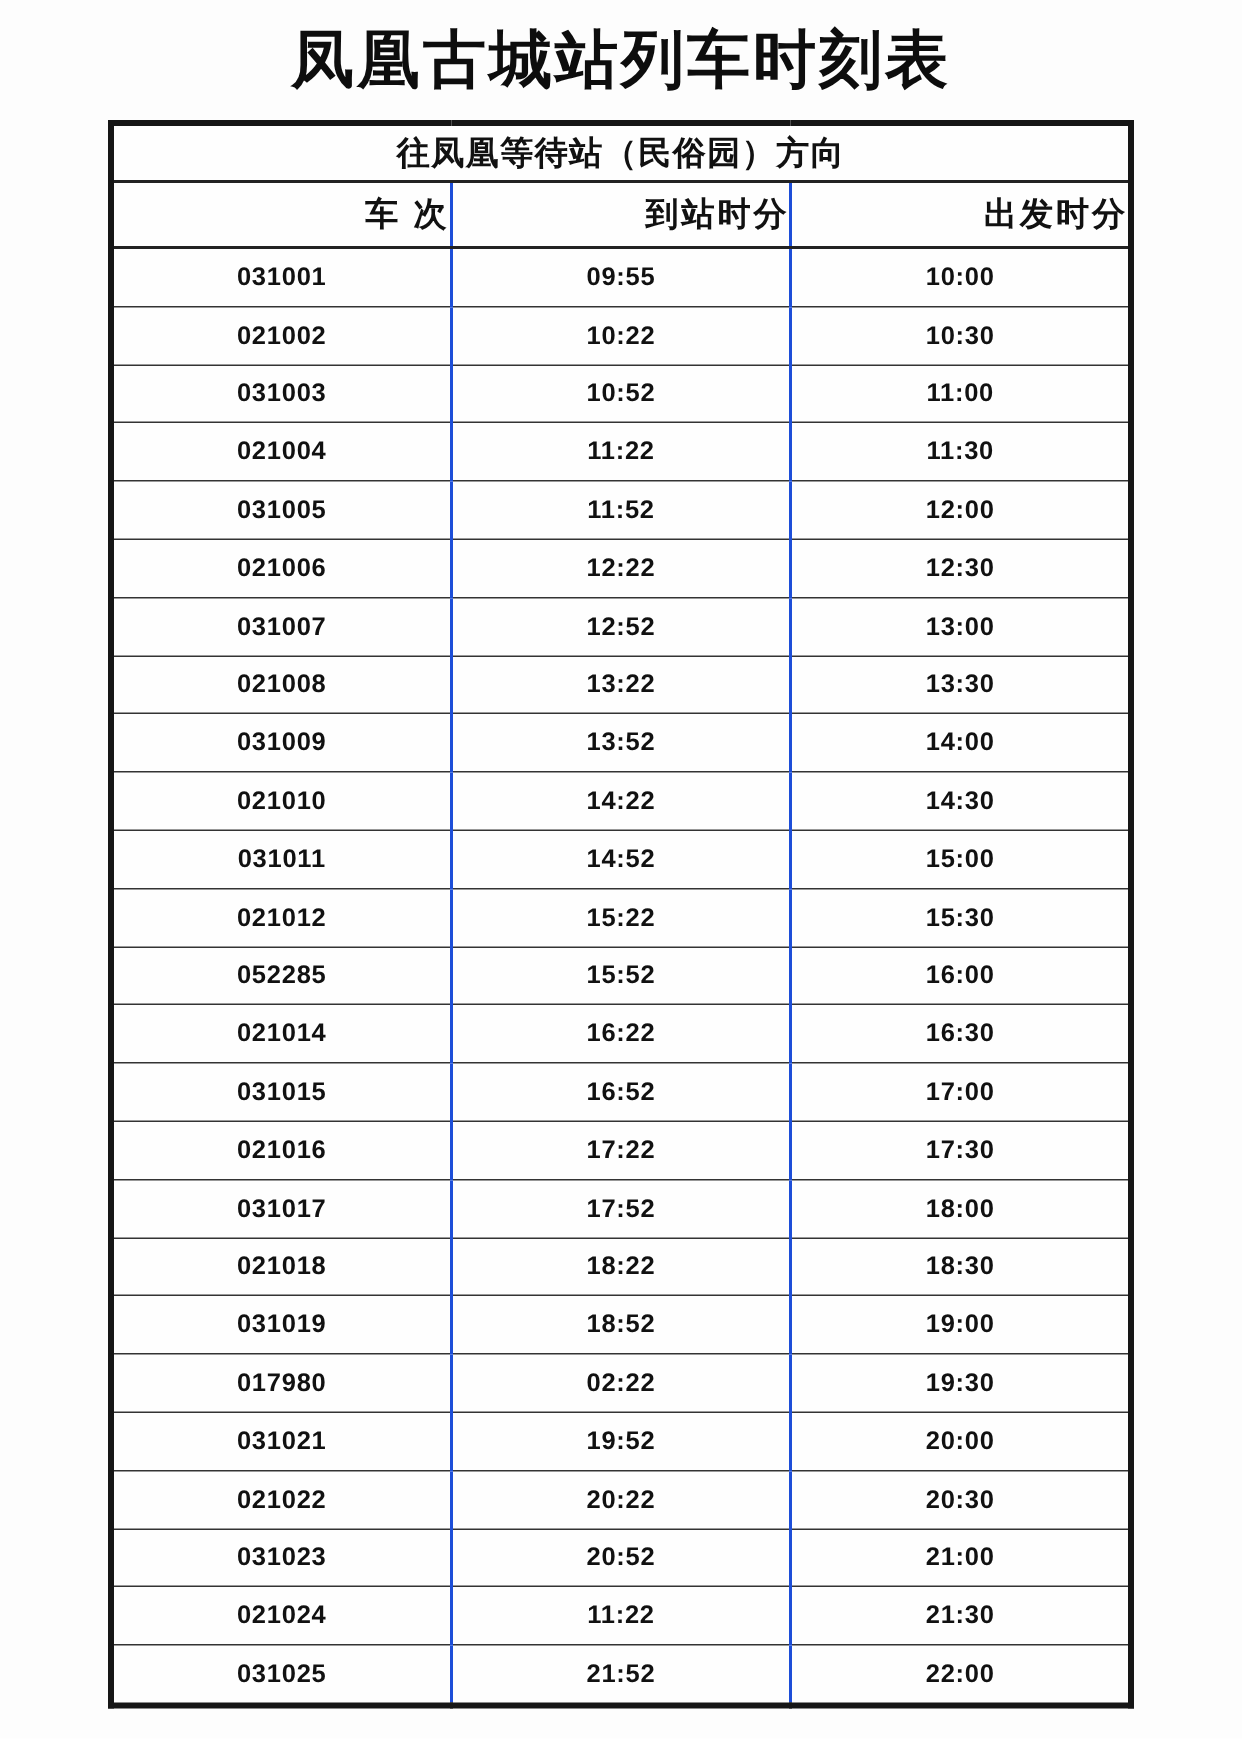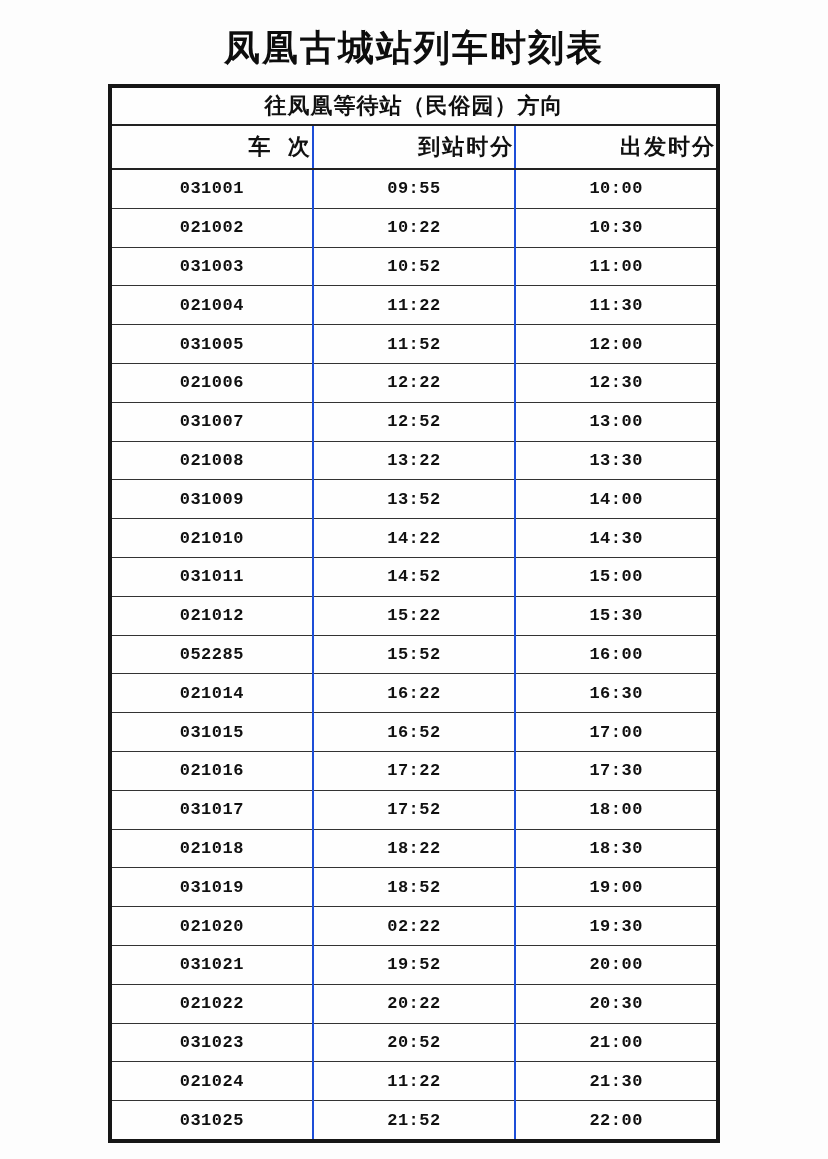--- a/index.html
+++ b/index.html
@@ -9,36 +9,34 @@
     font-family: "Liberation Sans", "DejaVu Sans", sans-serif;
   }
   .page {
     position: relative;
     width: 828px;
     height: 1159px;
     background: #fdfdfd;
     overflow: hidden;
   }
   .title {
-    margin: 0;
-    padding-top: 24px;
+    margin: 12px;
     text-align: center;
-    font-size: 36px;
+    font-size: 42px;
     font-weight: 700;
     letter-spacing: 2px;
     color: #0d0d0d;
   }
   table.timetable {
     border-collapse: collapse;
     table-layout: fixed;
-    width: 612px;
+    width: 684px;
     margin: 11px auto 0 auto;
     border: 4px solid #161616;
     background: #fefefe;
-    font-family: Liberation Mono, monospace;
   }
   table.timetable col { width: 33.33%; }
   td, th {
     text-align: center;
     vertical-align: middle;
     color: #111;
     padding: 0;
   }
   .direction-row td {
     height: 36px;
@@ -181,21 +179,21 @@
           <td>021018</td>
           <td>18:22</td>
           <td>18:30</td>
         </tr>
         <tr>
           <td>031019</td>
           <td>18:52</td>
           <td>19:00</td>
         </tr>
         <tr>
-          <td>021020</td>
+          <td>017980</td>
           <td>02:22</td>
           <td>19:30</td>
         </tr>
         <tr>
           <td>031021</td>
           <td>19:52</td>
           <td>20:00</td>
         </tr>
         <tr>
           <td>021022</td>

